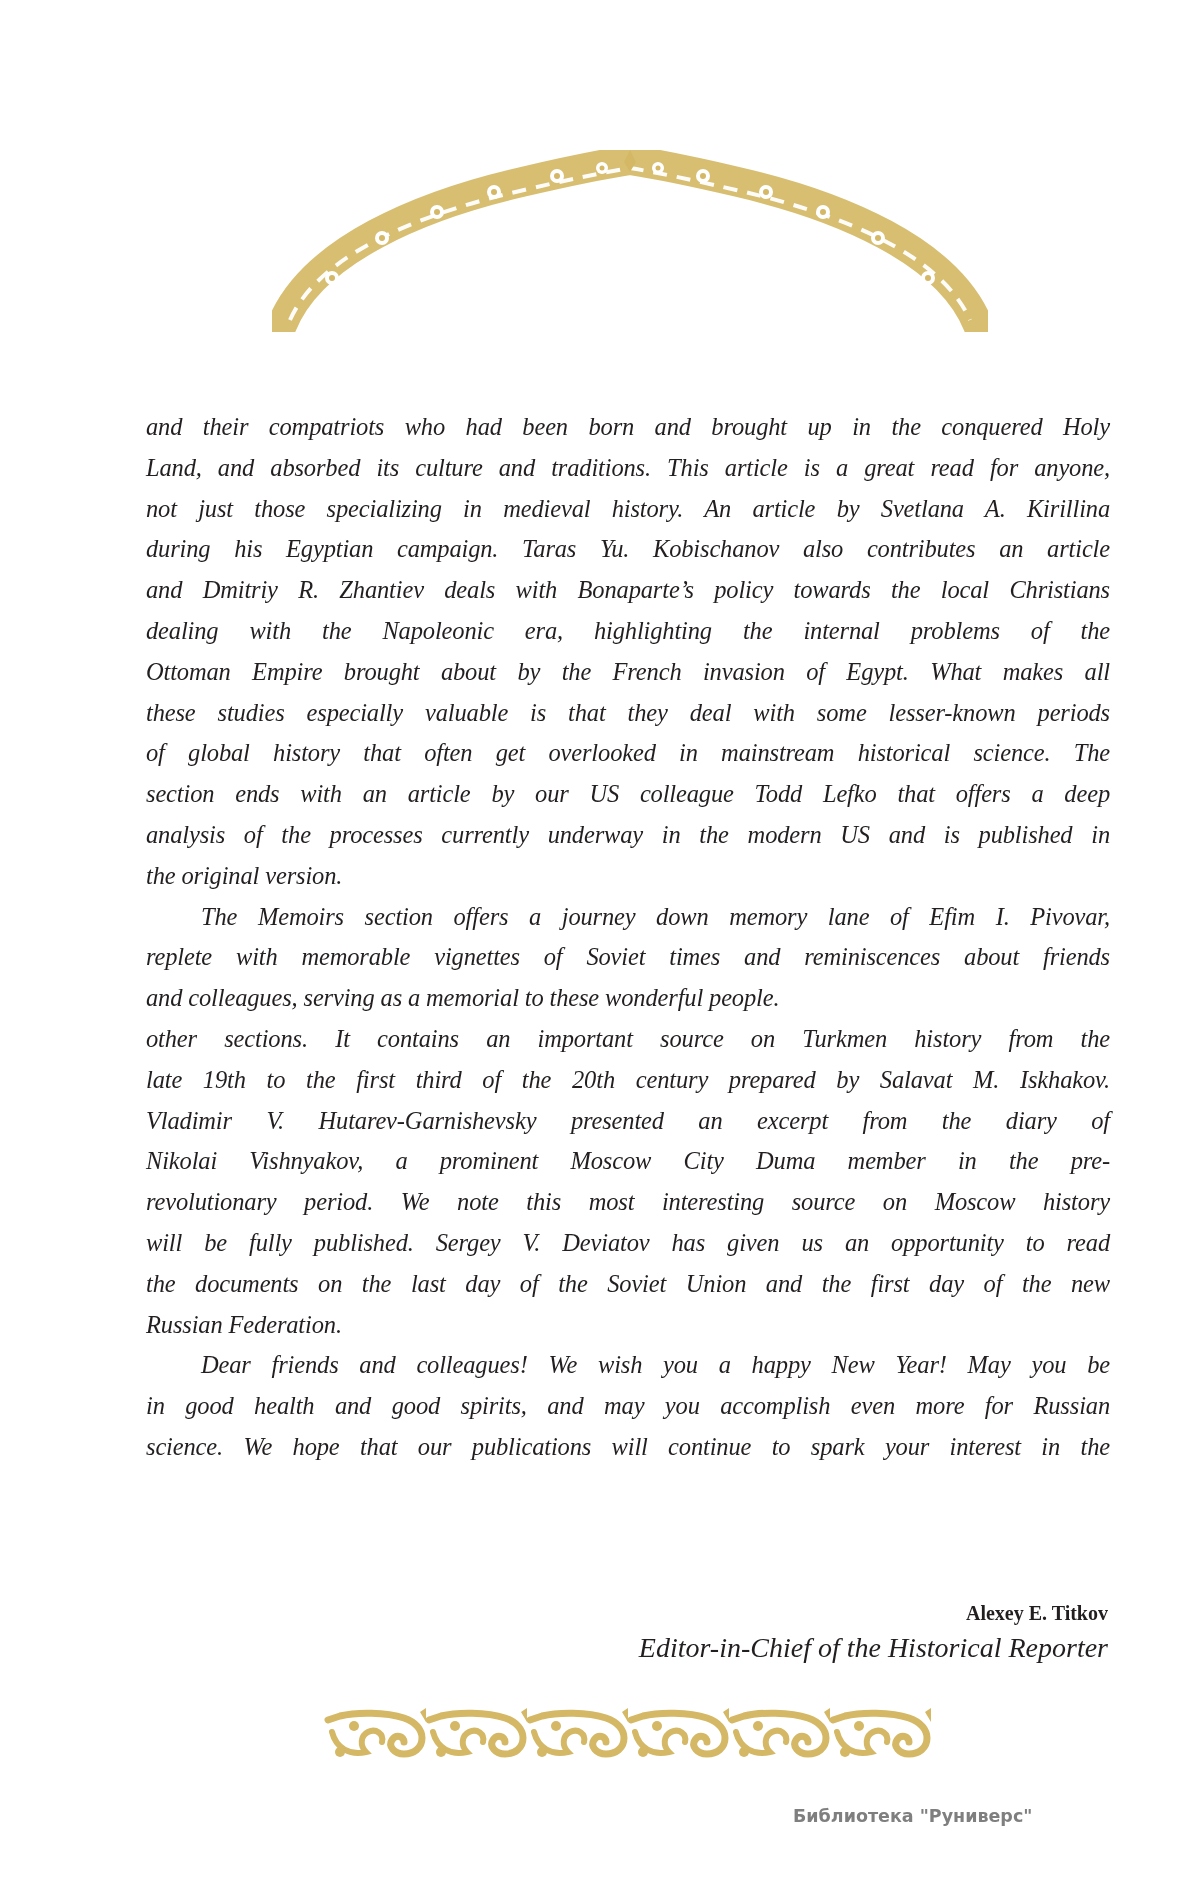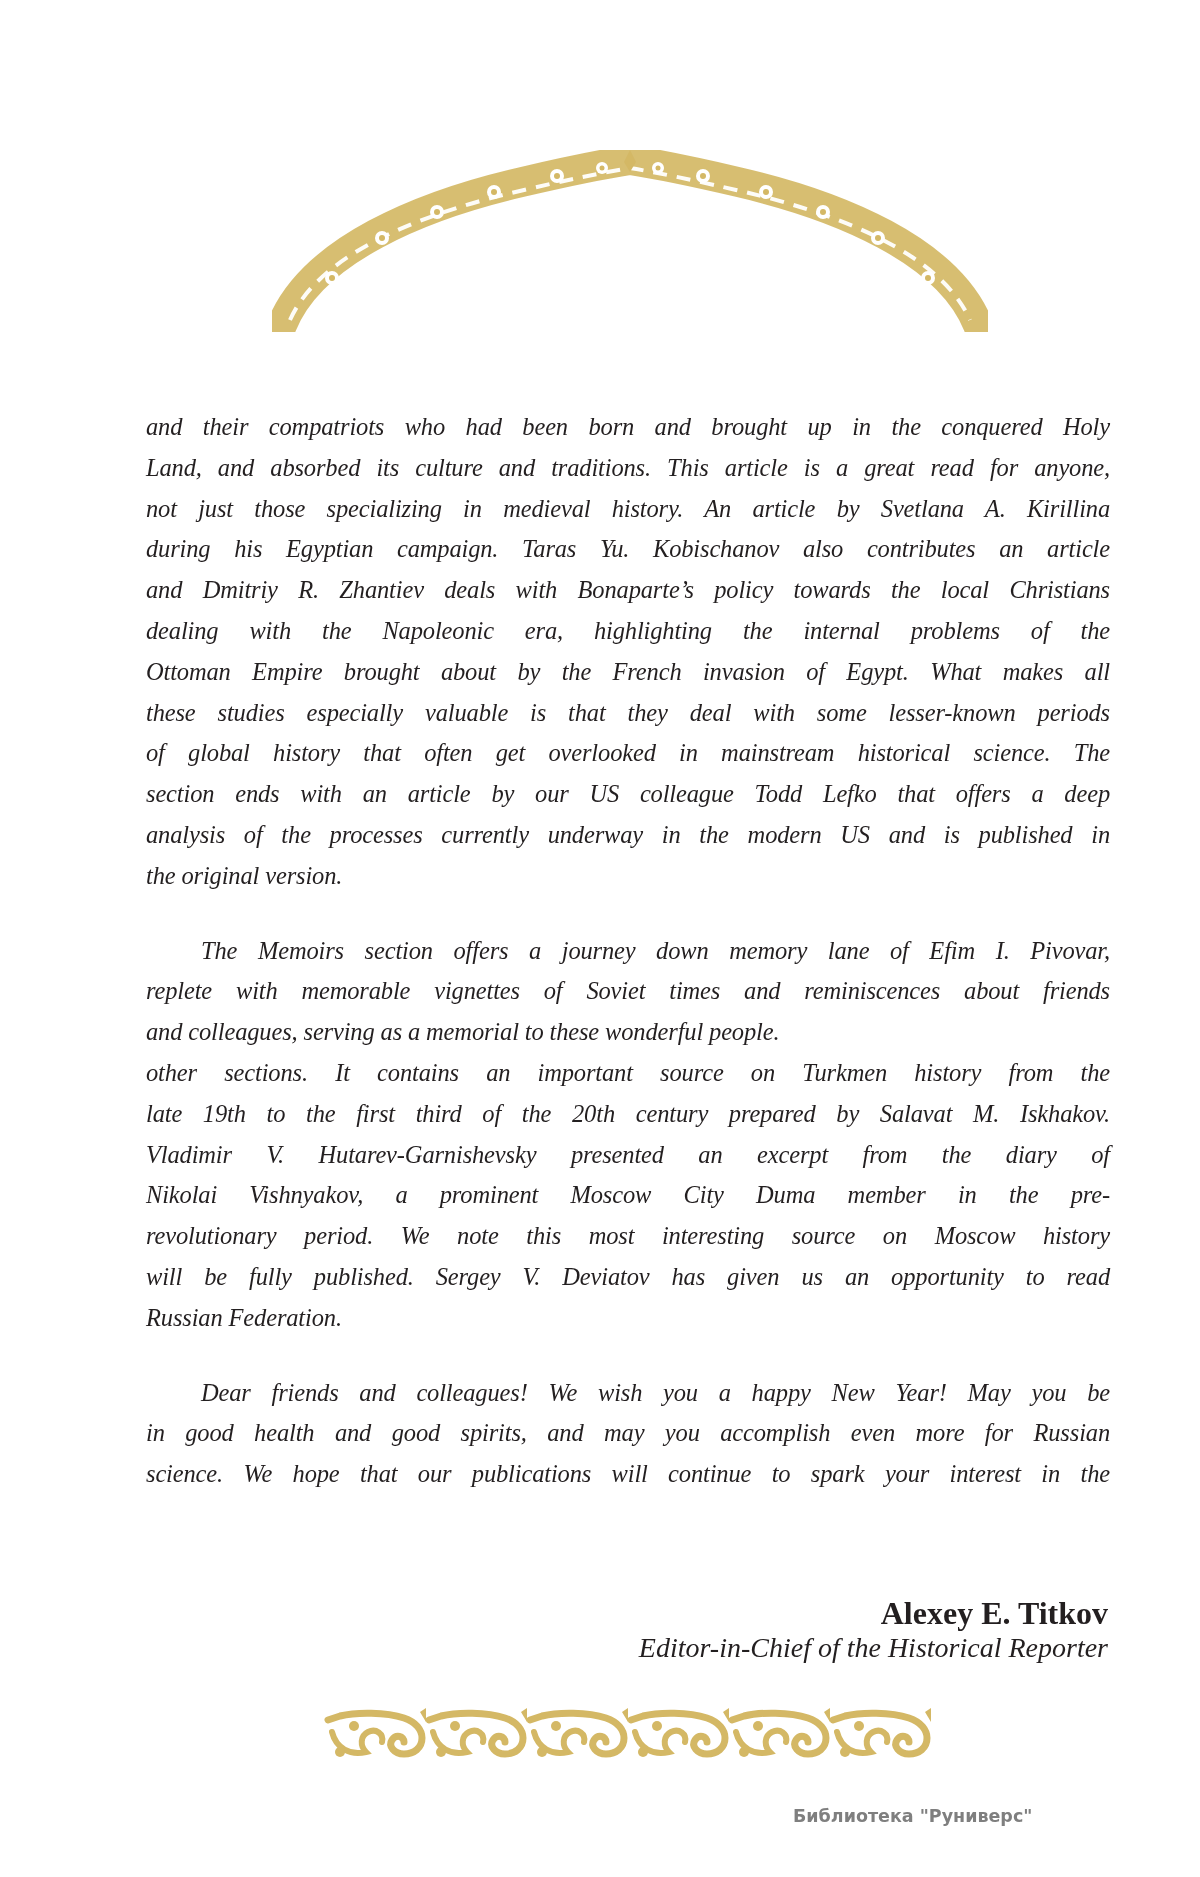--- a/index.html
+++ b/index.html
@@ -44,31 +44,30 @@
     text-align: justify;
     text-align-last: justify;
     letter-spacing: -0.15px;
     font-style: italic;
   }
   .line.last {
     text-align-last: left;
   }
   .line.indent {
     padding-left: 55px;
-    margin-top: 34px;
   }
   .signature {
     position: absolute;
     right: 92px;
     top: 1596px;
     text-align: right;
   }
   .sig-name {
     font-weight: bold;
-    font-size: 32px;
+    font-size: 20px;
     line-height: 34px;
     display: block;
   }
   .sig-title {
     font-style: italic;
     font-size: 28px;
     line-height: 36px;
     display: block;
   }
   .watermark {
@@ -148,20 +147,21 @@
       <span class="line">replete with memorable vignettes of Soviet times and reminiscences about friends</span>
       <span class="line last">and colleagues, serving as a memorial to these wonderful people.</span>
     </div>
     <div>
       <span class="line">other sections. It contains an important source on Turkmen history from the</span>
       <span class="line">late 19th to the first third of the 20th century prepared by Salavat M. Iskhakov.</span>
       <span class="line">Vladimir V. Hutarev-Garnishevsky presented an excerpt from the diary of</span>
       <span class="line">Nikolai Vishnyakov, a prominent Moscow City Duma member in the pre-</span>
       <span class="line">revolutionary period. We note this most interesting source on Moscow history</span>
       <span class="line">will be fully published. Sergey V. Deviatov has given us an opportunity to read</span>
+      <span class="line">the documents on the last day of the Soviet Union and the first day of the new</span>
       <span class="line last">Russian Federation.</span>
     </div>
     <div>
       <span class="line indent">Dear friends and colleagues! We wish you a happy New Year! May you be</span>
       <span class="line">in good health and good spirits, and may you accomplish even more for Russian</span>
       <span class="line">science. We hope that our publications will continue to spark your interest in the</span>
     </div>
   </div>
 
 <div class="signature">

